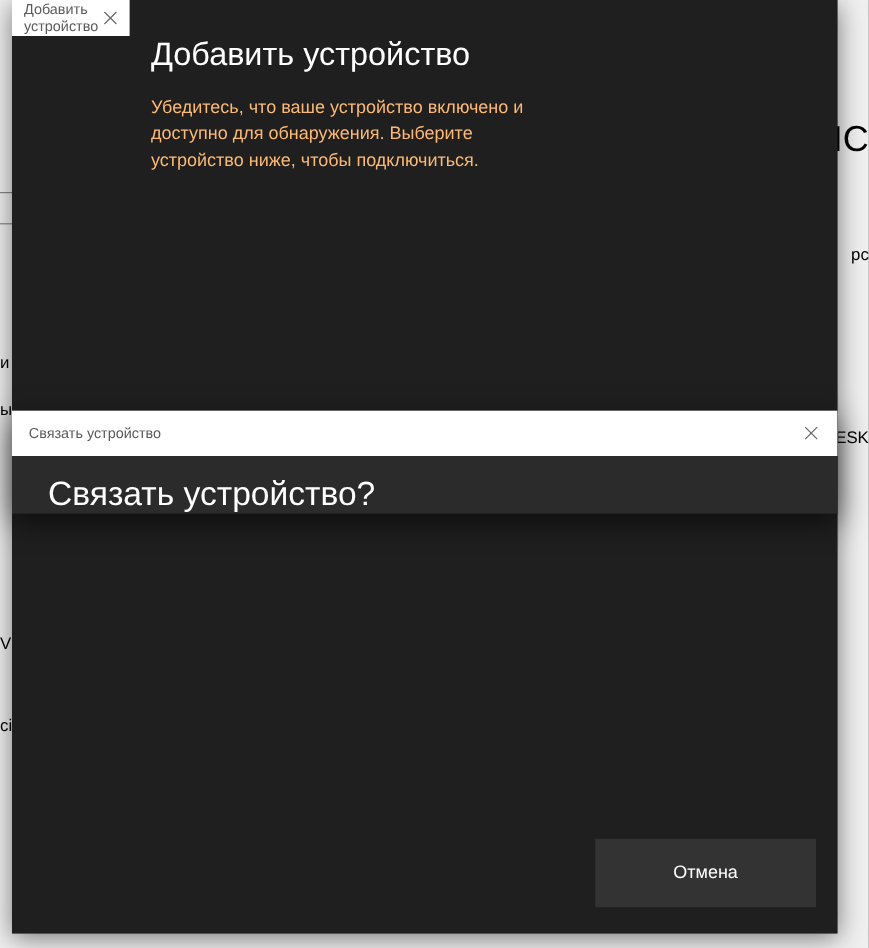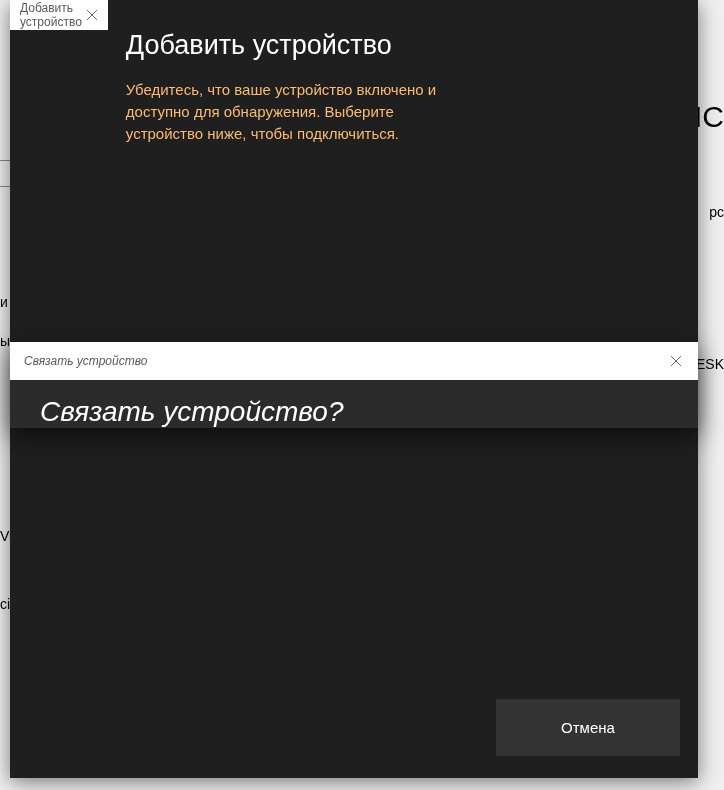--- a/index.html
+++ b/index.html
@@ -104,21 +104,20 @@
 
     .dialog2 {
       position: absolute;
       top: 342px;
       left: 10px;
       right: 26px;
       background: #2b2b2b;
       box-shadow: 0 8px 24px rgba(0,0,0,0.6);
       overflow: hidden;
       height: 86px;
-      font-style: italic;
     }
     .dialog2-titlebar {
       background: #ffffff;
       height: 38px;
       display: flex;
       align-items: center;
       justify-content: space-between;
       padding: 0 14px;
     }
     .dialog2-title {

